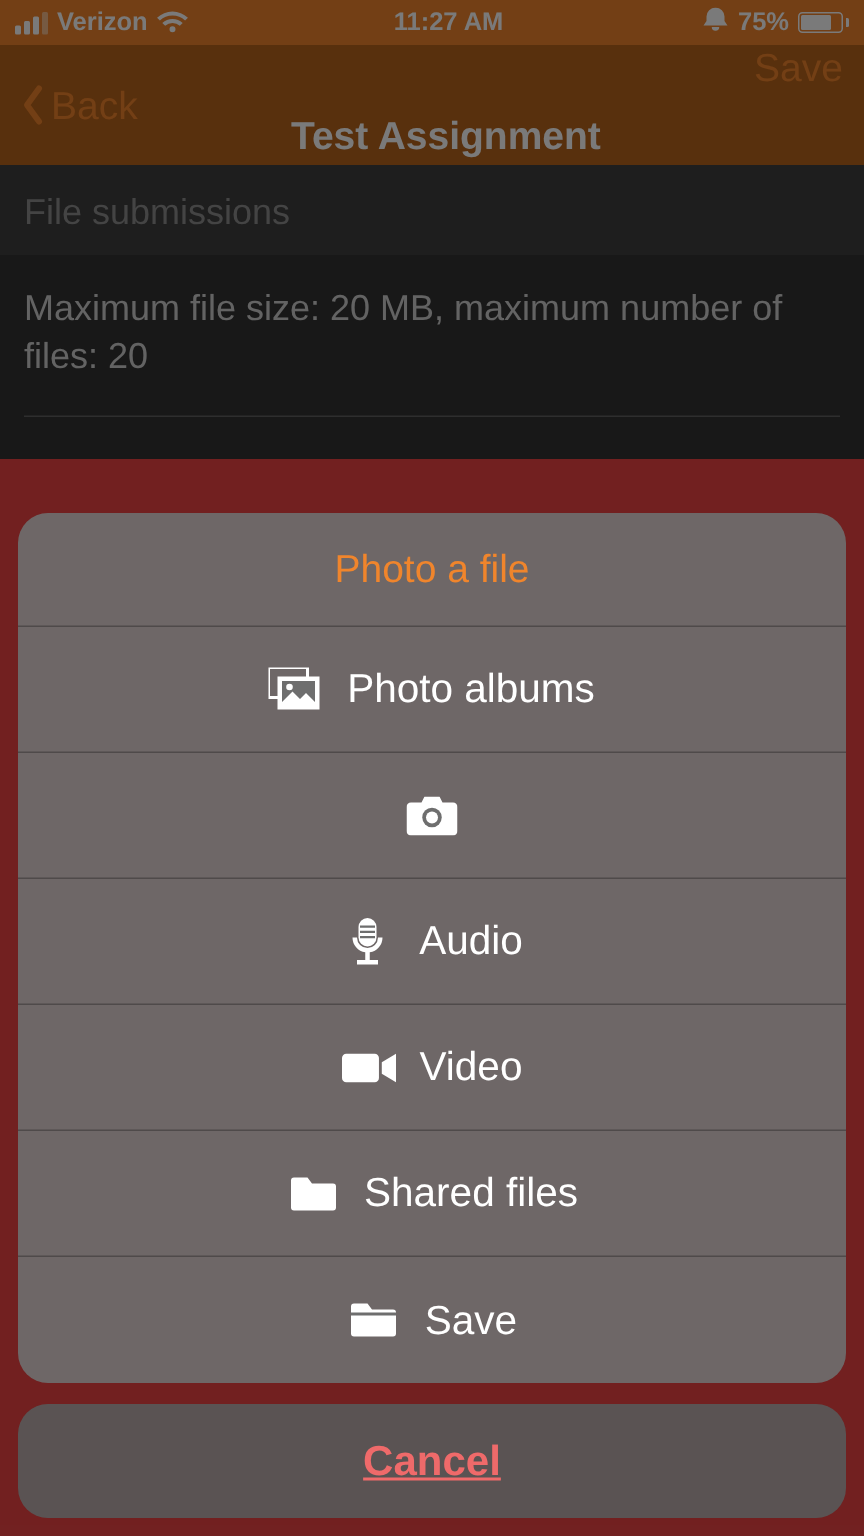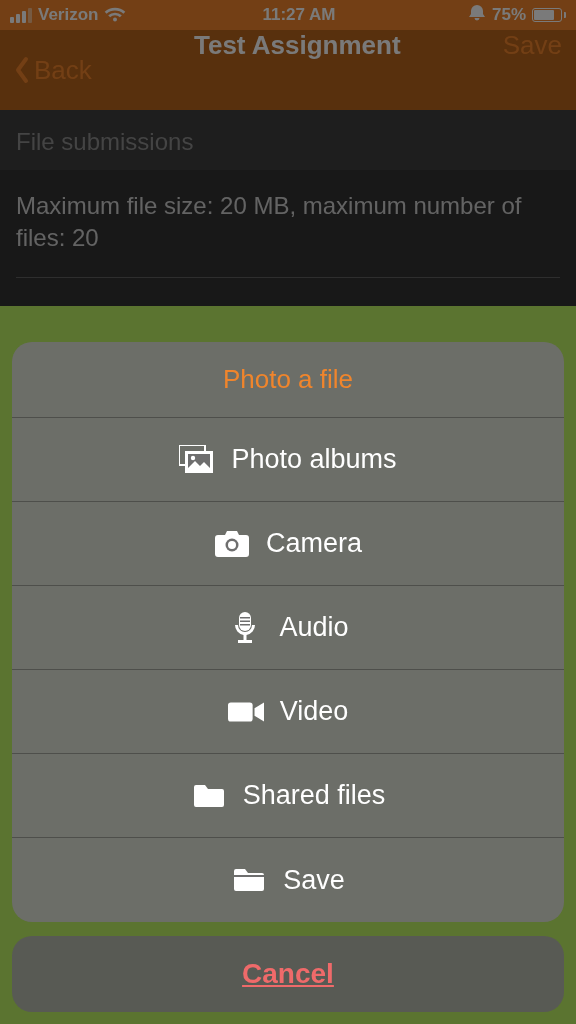--- a/index.html
+++ b/index.html
@@ -1,36 +1,36 @@
 <!DOCTYPE html>
 <html><head>
   <meta charset="utf-8">
   <style>
     * { margin:0; padding:0; box-sizing:border-box; -webkit-font-smoothing:antialiased; }
     html,body { width:576px; height:1024px; overflow:hidden; font-family:-apple-system, "Helvetica Neue", Arial, sans-serif; }
-    .screen { position:relative; width:576px; height:1024px; background:#bef264; }
+    .screen { position:relative; width:576px; height:1024px; background:#ef4444; }
 
     
     .status { height:30px; background:#f0852c; display:flex; align-items:center; justify-content:space-between; padding:0 10px; color:#fff; font-size:17px; font-weight:600; }
     .status .left, .status .right { display:flex; align-items:center; gap:6px; }
     .status .center { position:absolute; left:50%; transform:translateX(-50%);margin-left:11px; }
     .signal { display:flex; align-items:flex-end; gap:2px; }
     .signal span { width:4px; background:#fff; border-radius:1px; display:block; }
     .signal span:nth-child(1){height:6px;} .signal span:nth-child(2){height:9px;}
     .signal span:nth-child(3){height:12px;} .signal span:nth-child(4){height:15px; background:rgba(255,255,255,.45);}
     .wifi svg { display:block; }
     .battery { display:flex; align-items:center; gap:2px; }
     .bat-body { width:30px; height:14px; border:1.5px solid #fff; border-radius:3px; position:relative; }
     .bat-fill { position:absolute; left:1px; top:1px; bottom:1px; width:72%; background:#fff; border-radius:1px; }
     .bat-tip { width:2px; height:6px; background:#fff; border-radius:0 1px 1px 0; }
 
     
     .nav { height:80px; background:#b8641c; display:flex; justify-content:space-between; padding:0 14px; }
     .nav .back { display:flex; align-items:center; gap:4px; color:#f0852c; font-size:26px; }
-    .nav .title { color:#fff; font-size:26px; font-weight:600; }
+    .nav .title { color:#fff; font-size:26px; font-weight:600;margin-top:45px; }
     .nav .save { color:#f0852c; font-size:26px; }
 
     
     .section { background:#3f3f3f; }
     .sec-header { padding:18px 4px 14px 16px; color:#8e8e8e; font-size:24px; }
     .sec-body { background:#343434; padding:20px 16px 28px 16px; color:#cfcfcf; font-size:24px; line-height:1.35; }
     .hr { height:1px; background:rgba(255,255,255,.22); margin-top:22px; }
 
     
     .scrim { position:absolute; inset:0; background:rgba(0,0,0,.52); }
@@ -123,21 +123,20 @@
       </div>
 
       <div class="opt">
         <span class="ic">
           <svg width="34" height="26" viewBox="0 0 34 26">
               <path fill="#fff" d="M12 0h10l2 4h7a3 3 0 013 3v16a3 3 0 01-3 3H3a3 3 0 01-3-3V7a3 3 0 013-3h7l2-4z"></path>
               <circle cx="17" cy="14" r="6.5" fill="#6e6e6e"></circle>
               <circle cx="17" cy="14" r="4" fill="#fff"></circle>
             </svg>
         </span>
-        <span>Camera</span>
       </div>
 
       <div class="opt">
         <span class="ic">
           <svg width="26" height="32" viewBox="0 0 26 32">
               <path fill="#fff" d="M13 0a6 6 0 016 6v7a6 6 0 01-12 0V6a6 6 0 016-6z"></path>
               <path fill="#6e6e6e" d="M8 5h10v1.5H8zM8 8.5h10V10H8zM8 12h10v1.5H8z"></path>
               <path fill="#fff" d="M3 13h3a7 7 0 0014 0h3a10 10 0 01-8.5 9.9V28H20v3H6v-3h5.5v-5.1A10 10 0 013 13z"></path>
             </svg>
         </span>

